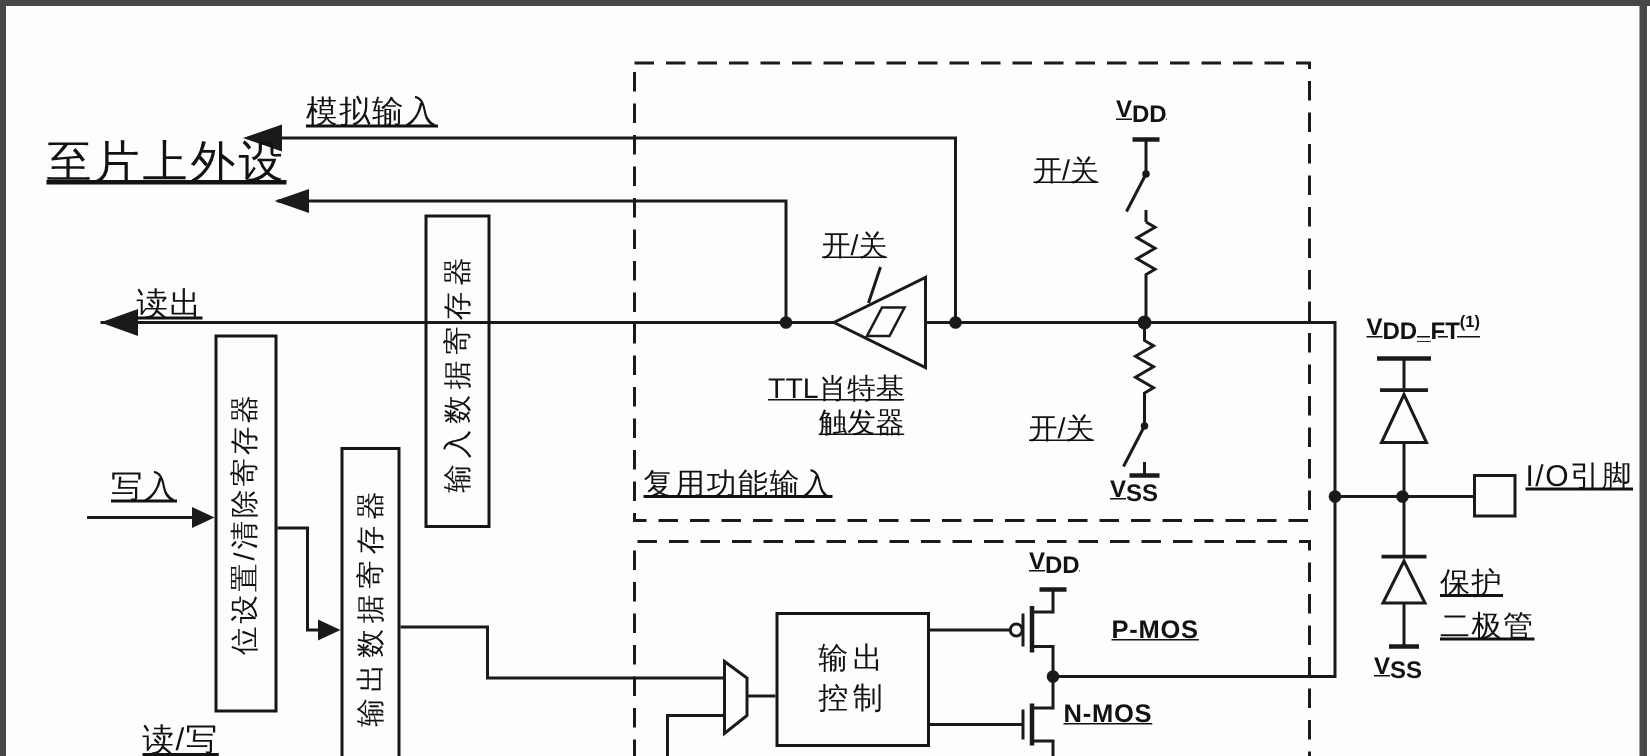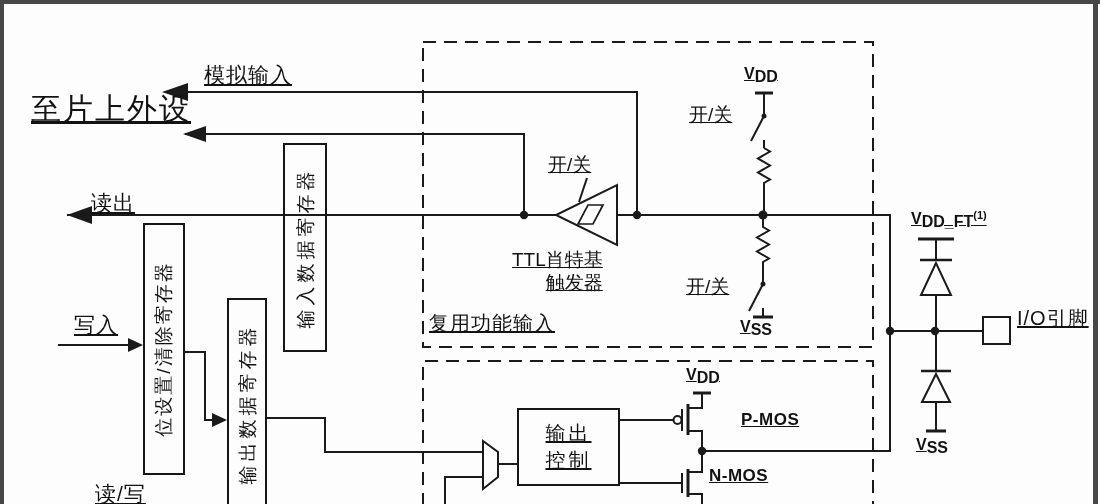--- a/index.html
+++ b/index.html
@@ -177,21 +177,21 @@
   <div class="vreg" style="left:283px;top:143px;width:44px;height:209px;">
     <span class="vt">输入数据寄存器</span>
   </div>
   <div class="vreg" style="left:143px;top:223px;width:42px;height:252px;">
     <span class="vt" style="letter-spacing:2px;">位设置/清除寄存器</span>
   </div>
   <div class="vreg" style="left:227px;top:298px;width:40px;height:212px;">
     <span class="vt">输出数据寄存器</span>
   </div>
 
-  <div class="obox" style="left:517px;top:408px;width:103px;height:78px;text-decoration:underline;">
+  <div class="obox" style="left:517px;top:408px;width:103px;height:90px;">
     <span>输出</span>
     <span>控制</span>
   </div>
 
   <div class="lbl fs23" style="left:31px;top:92px;">至片上外设</div>
   <div class="lbl fs21" style="left:204px;top:63px;">模拟输入</div>
   <div class="lbl fs21" style="left:91px;top:191px;">读出</div>
   <div class="lbl fs21" style="left:74px;top:313px;">写入</div>
   <div class="lbl fs21" style="left:95px;top:482px;">读/写</div>
 
@@ -215,17 +215,21 @@
   <div class="lbl pw" style="left:686px;top:366px;">
     <span>V</span><sub>DD</sub>
   </div>
   <div class="lbl fs17" style="left:741px;top:410px;">P-MOS</div>
   <div class="lbl fs17" style="left:709px;top:466px;">N-MOS</div>
 
   <div class="lbl pw" style="left:911px;top:209px;">
     <span>V</span><sub>DD_FT</sub><sup>(1)</sup>
   </div>
   <div class="lbl fs20" style="left:1017px;top:307px;">I/O引脚</div>
+  <div class="lbl fs20 twoline lh29" style="left:960px;top:375px;">
+    <span>保护</span>
+    <span>二极管</span>
+  </div>
   <div class="lbl pw" style="left:916px;top:436px;">
     <span>V</span><sub>SS</sub>
   </div>
 
 </div>
 
 </body></html>

